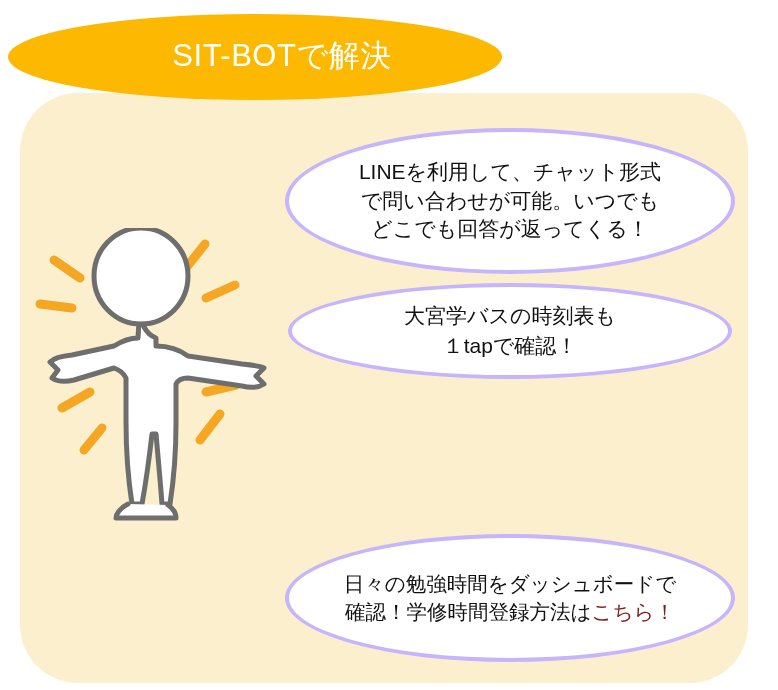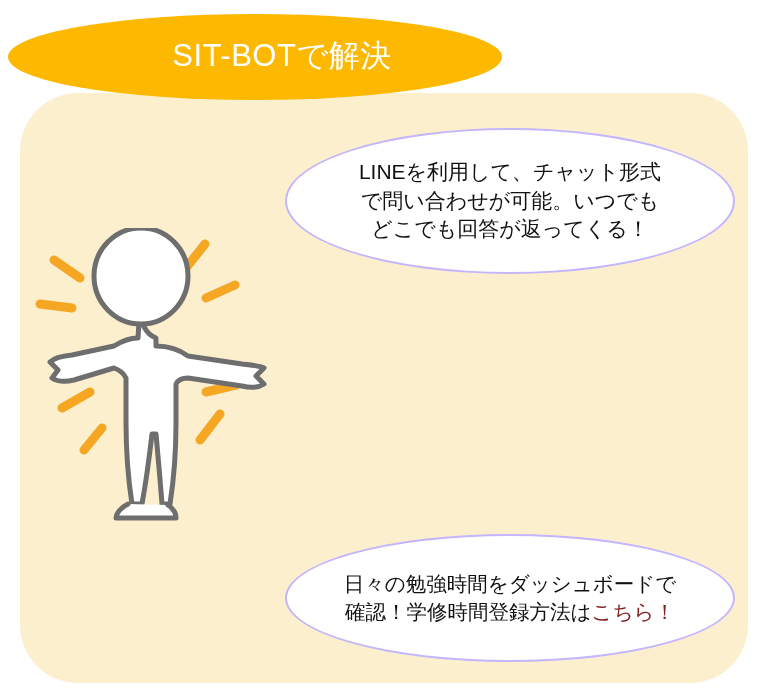--- a/index.html
+++ b/index.html
@@ -55,21 +55,21 @@
     letter-spacing: 0.5px;
     white-space: nowrap;
     padding-left: 54px;
     padding-bottom: 2px;
   }
 
   
   .bubble {
     position: absolute;
     background: #ffffff;
-    border: 2px solid #c4b5fd;
+    border: 4px solid #c4b5fd;
     border-radius: 50% / 50%;
     box-sizing: border-box;
     display: flex;
     align-items: center;
     justify-content: center;
     text-align: center;
   }
   .bubble-text {
     color: #111111;
     font-size: 21px;
@@ -155,20 +155,24 @@
       </g>
     </svg>
   </div>
 
   <div class="bubble bubble-1">
     <div class="bubble-text">LINEを利用して、チャット形式
 で問い合わせが可能。いつでも
 どこでも回答が返ってくる！</div>
   </div>
 
+  <div class="bubble bubble-2">
+    <div class="bubble-text">大宮学バスの時刻表も
+１tapで確認！</div>
+  </div>
 
 
   <div class="bubble bubble-4">
     <div class="bubble-text"><span>日々の勉強時間をダッシュボードで
 確認！学修時間登録方法は</span><span class="link-text">こちら！</span></div>
   </div>
 
 </div>
 
 </body></html>

